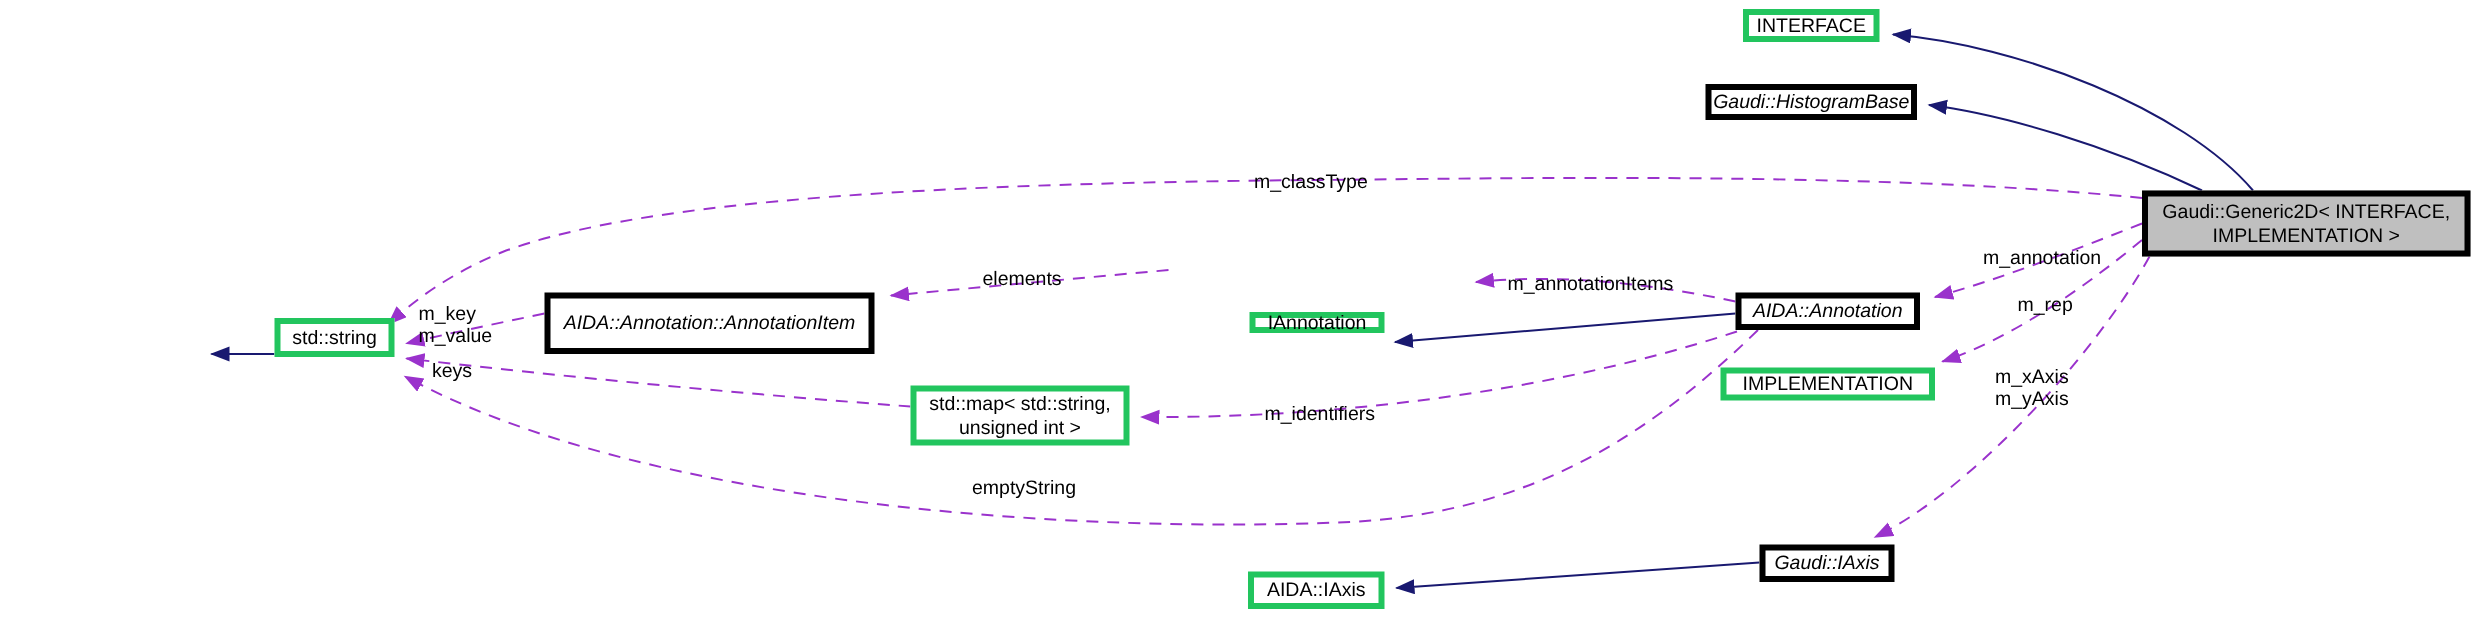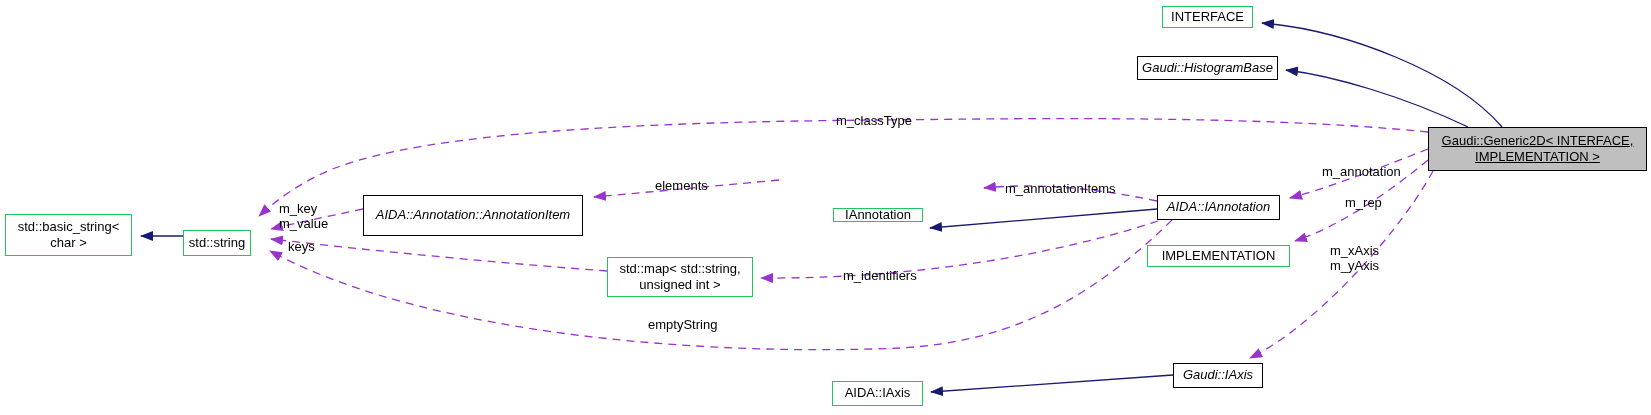--- a/index.html
+++ b/index.html
@@ -8,33 +8,33 @@
     width:1651px; height:415px;
     background:#ffffff;
     font-family:"Liberation Sans", sans-serif;
     overflow:hidden;
   }
   #edges { position:absolute; left:0; top:0; width:1651px; height:415px; }
   .node {
     position:absolute;
     box-sizing:border-box;
     background:#ffffff;
-    border:1px solid #22c55e;
+    border:4px solid #22c55e;
     color:#000;
     font-size:13px;
     line-height:1.25;
     display:flex;
     align-items:center;
     justify-content:center;
     text-align:center;
     white-space:pre-line;
     padding:1px 4px;
   }
   .node.doc { border-color:#000000;font-style:italic; }
-  .node.current { background:#bfbfbf; border-color:#000000;text-decoration:underline; }
+  .node.current { background:#bfbfbf; border-color:#000000; }
   .elabel {
     position:absolute;
     font-size:13px;
     color:#000;
     white-space:pre-line;
     line-height:1.15;
     margin-top:12px;
   }
   .solid-edge { stroke:#191970; stroke-width:1.3; fill:none; }
   .dashed-edge { stroke:#9a32cc; stroke-width:1.3; fill:none; stroke-dasharray:8 6; }
@@ -72,31 +72,29 @@
     <path class="dashed-edge" d="M1172,220 C1090,300 1010,342 900,348 C720,356 430,338 270,251" marker-end="url(#ah-dash)"></path>
   </svg>
 
   <div class="node ext" style="left:1162px;top:6px;width:91px;height:22px">INTERFACE</div>
 
   <div class="node doc" style="left:1137px;top:56px;width:141px;height:24px">Gaudi::HistogramBase</div>
 
   <div class="node current" style="left:1428px;top:127px;width:219px;height:44px">Gaudi::Generic2D&lt; INTERFACE,
 IMPLEMENTATION &gt;</div>
 
-  <div class="node ext" style="left:5px;top:214px;width:127px;height:42px">std::basic_string&lt;
-char &gt;</div>
 
-  <div class="node ext" style="left:183px;top:230px;width:68px;height:26px">std::string</div>
+  <div class="node ext" style="left:183px;top:212px;width:80px;height:26px">std::string</div>
 
   <div class="node doc" style="left:363px;top:195px;width:220px;height:41px">AIDA::Annotation::AnnotationItem</div>
 
 
   <div class="node ext" style="left:833px;top:208px;width:90px;height:14px">IAnnotation</div>
 
-  <div class="node doc" style="left:1157px;top:195px;width:123px;height:25px">AIDA::IAnnotation</div>
+  <div class="node doc" style="left:1157px;top:195px;width:123px;height:25px">AIDA::Annotation</div>
 
   <div class="node ext" style="left:607px;top:257px;width:146px;height:40px">std::map&lt; std::string,
 unsigned int &gt;</div>
 
   <div class="node ext" style="left:1147px;top:245px;width:143px;height:22px">IMPLEMENTATION</div>
 
   <div class="node doc" style="left:1173px;top:363px;width:90px;height:25px">Gaudi::IAxis</div>
 
   <div class="node ext" style="left:832px;top:381px;width:91px;height:25px">AIDA::IAxis</div>
 

